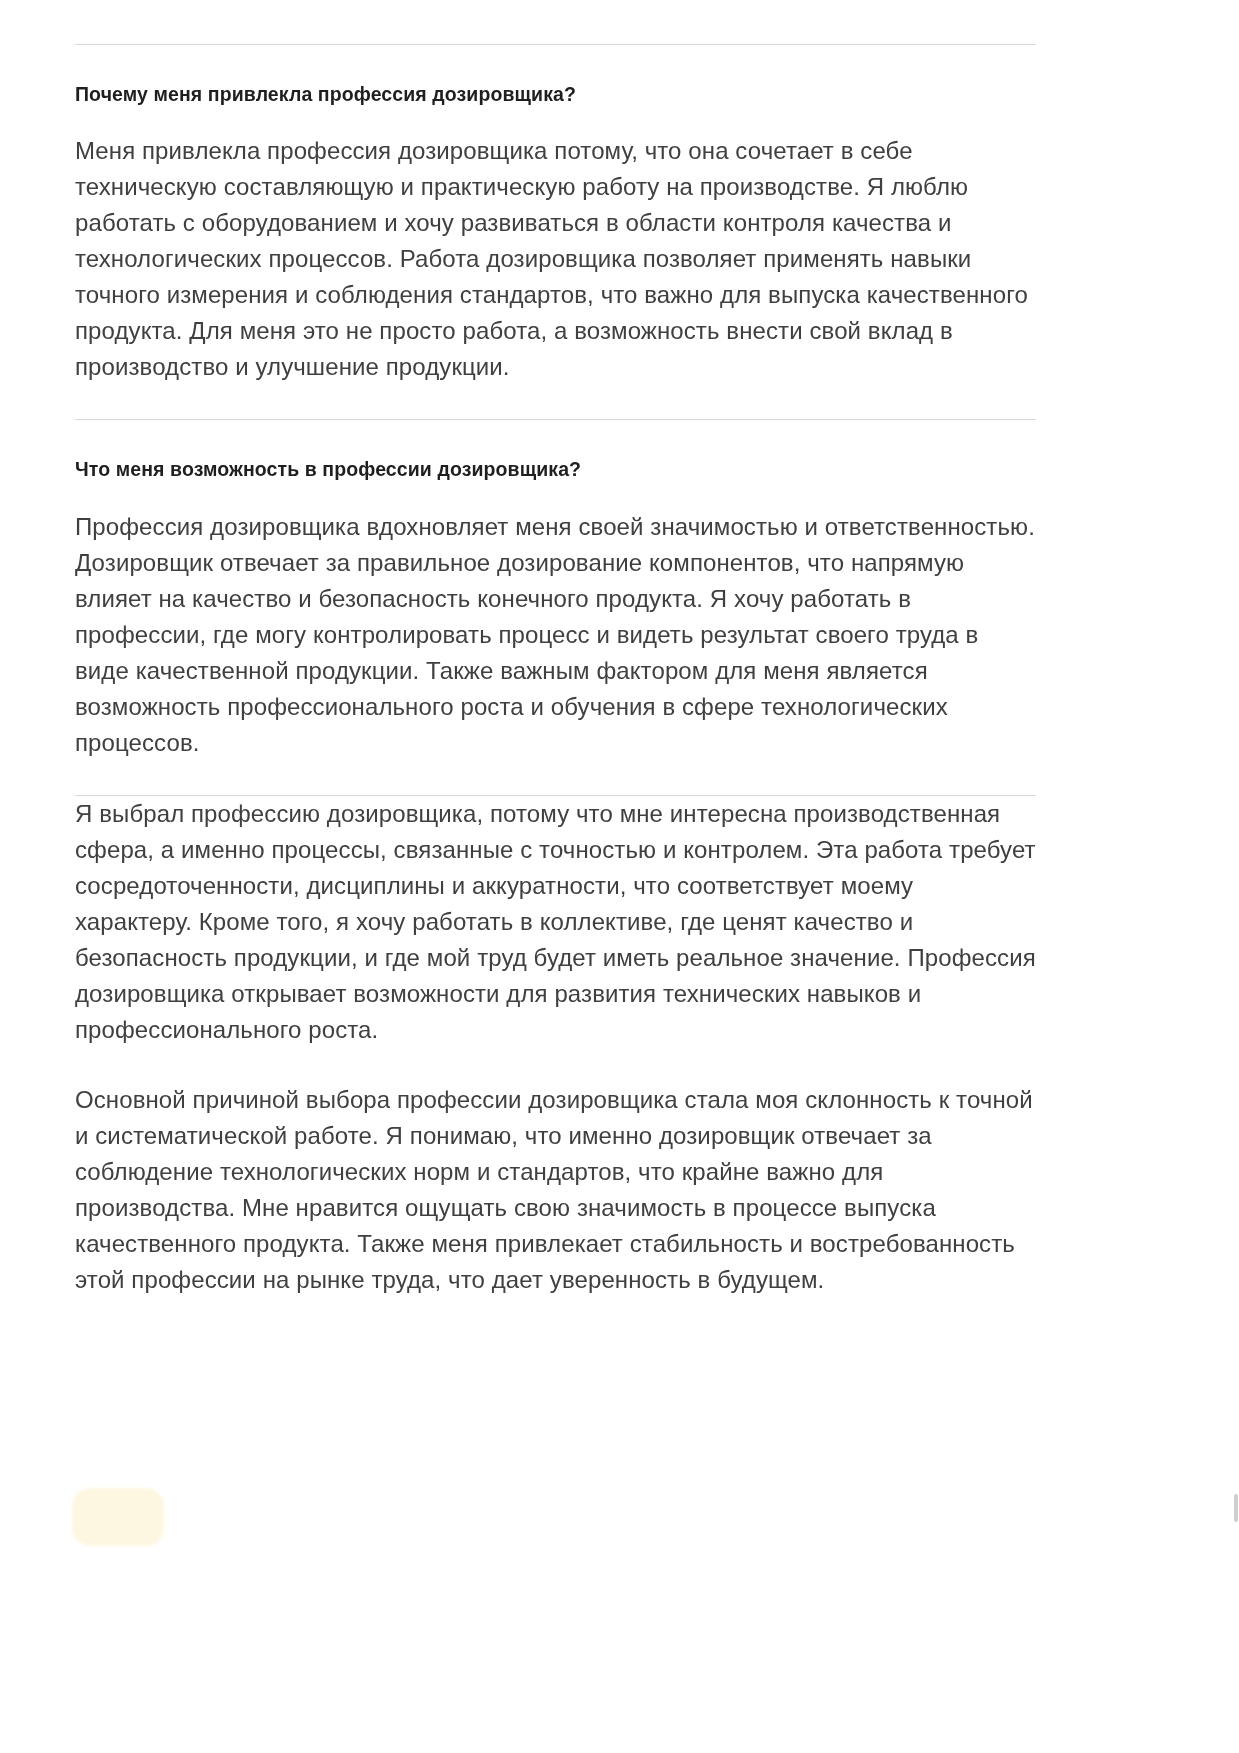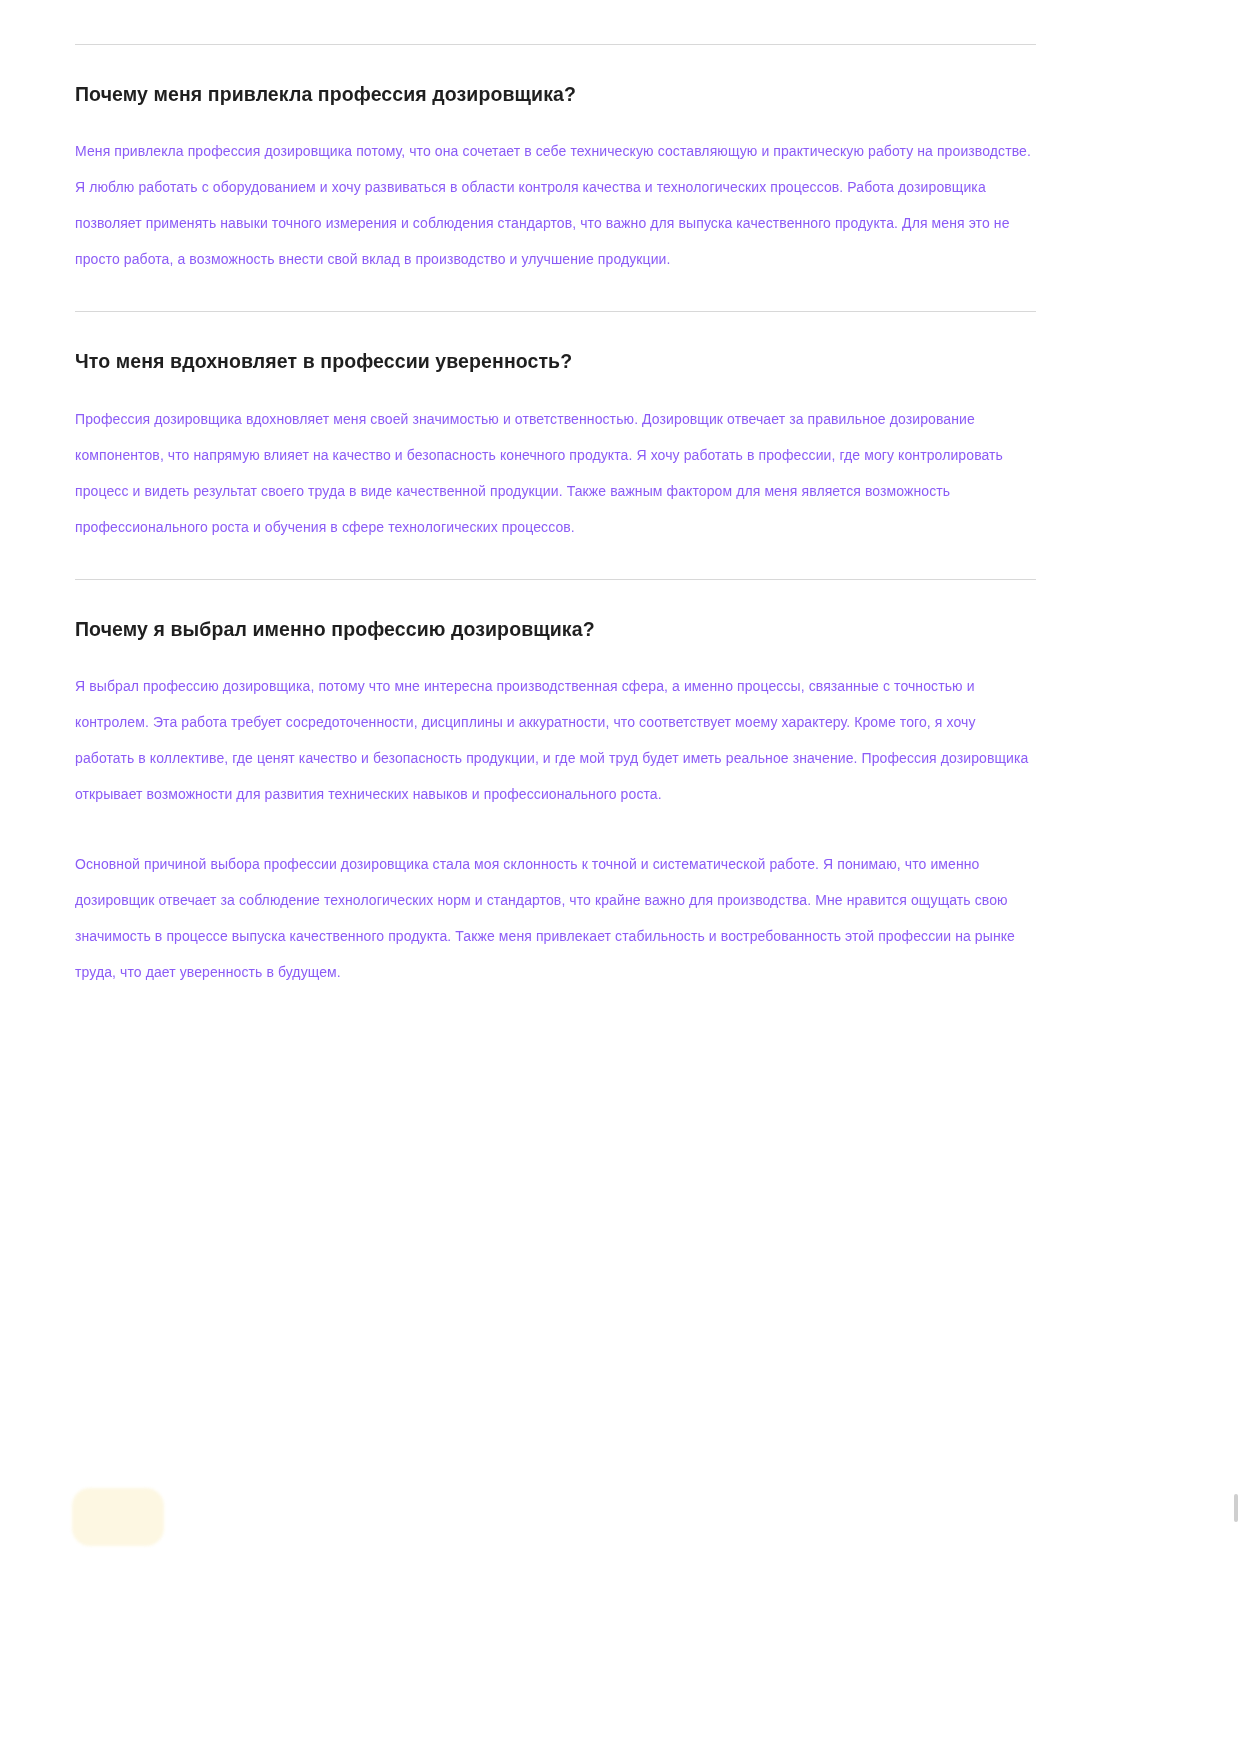--- a/index.html
+++ b/index.html
@@ -36,22 +36,22 @@
     font-size: 19.5px;
     font-weight: 700;
     color: #1f1f1f;
     margin-top: 36px;
     margin-bottom: 26px;
     line-height: 1.35;
     letter-spacing: 0.1px;
   }
 
   .section-body {
-    font-size: 14px;
-    color: #8b5cf6;
+    font-size: 24px;
+    color: #404040;
     line-height: 36px;
     margin-bottom: 34px;
     letter-spacing: 0.1px;
   }
 
   .section + .section hr.divider {
     margin-top: 0;
   }
 
   
@@ -85,27 +85,26 @@
   <div class="content">
 
     <div class="section">
       <hr class="divider">
       <h2 class="section-heading">Почему меня привлекла профессия дозировщика?</h2>
       <p class="section-body">Меня привлекла профессия дозировщика потому, что она сочетает в себе техническую составляющую и практическую работу на производстве. Я люблю работать с оборудованием и хочу развиваться в области контроля качества и технологических процессов. Работа дозировщика позволяет применять навыки точного измерения и соблюдения стандартов, что важно для выпуска качественного продукта. Для меня это не просто работа, а возможность внести свой вклад в производство и улучшение продукции.</p>
     </div>
 
     <div class="section">
       <hr class="divider">
-      <h2 class="section-heading">Что меня вдохновляет в профессии уверенность?</h2>
+      <h2 class="section-heading">Что меня возможность в профессии дозировщика?</h2>
       <p class="section-body">Профессия дозировщика вдохновляет меня своей значимостью и ответственностью. Дозировщик отвечает за правильное дозирование компонентов, что напрямую влияет на качество и безопасность конечного продукта. Я хочу работать в профессии, где могу контролировать процесс и видеть результат своего труда в виде качественной продукции. Также важным фактором для меня является возможность профессионального роста и обучения в сфере технологических процессов.</p>
     </div>
 
     <div class="section">
       <hr class="divider">
-      <h2 class="section-heading">Почему я выбрал именно профессию дозировщика?</h2>
       <p class="section-body">Я выбрал профессию дозировщика, потому что мне интересна производственная сфера, а именно процессы, связанные с точностью и контролем. Эта работа требует сосредоточенности, дисциплины и аккуратности, что соответствует моему характеру. Кроме того, я хочу работать в коллективе, где ценят качество и безопасность продукции, и где мой труд будет иметь реальное значение. Профессия дозировщика открывает возможности для развития технических навыков и профессионального роста.</p>
     </div>
 
     <div class="section">
       <p class="section-body">Основной причиной выбора профессии дозировщика стала моя склонность к точной и систематической работе. Я понимаю, что именно дозировщик отвечает за соблюдение технологических норм и стандартов, что крайне важно для производства. Мне нравится ощущать свою значимость в процессе выпуска качественного продукта. Также меня привлекает стабильность и востребованность этой профессии на рынке труда, что дает уверенность в будущем.</p>
     </div>
 
   </div>
 
   <div class="blob"></div>

